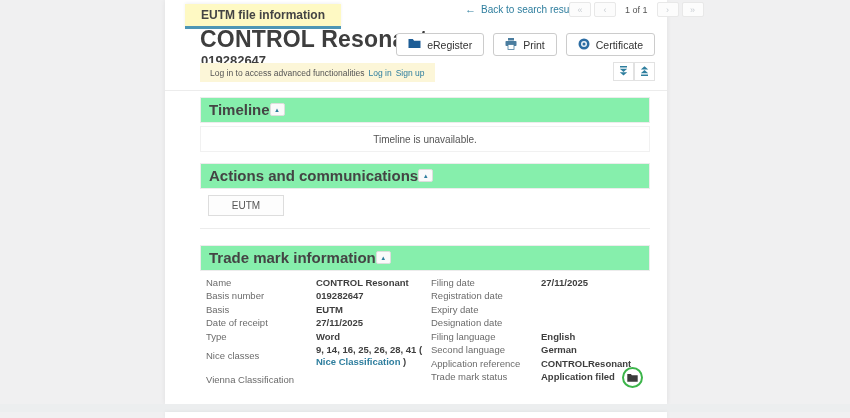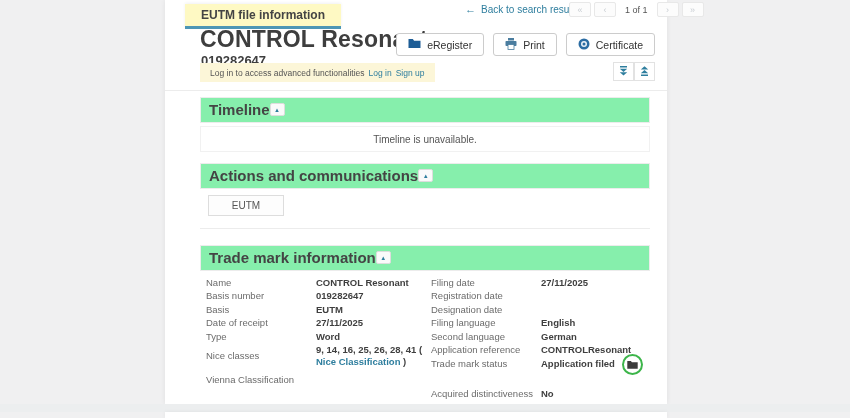--- a/index.html
+++ b/index.html
@@ -214,20 +214,24 @@
         <div class="col">
           <div class="row">
             <span class="lbl">Filing date</span>
             <span class="val">27/11/2025</span>
           </div>
           <div class="row">
             <span class="lbl">Registration date</span>
             <span class="val"></span>
           </div>
           <div class="row">
+            <span class="lbl">Expiry date</span>
+            <span class="val"></span>
+          </div>
+          <div class="row">
             <span class="lbl">Designation date</span>
             <span class="val"></span>
           </div>
           <div class="row">
             <span class="lbl">Filing language</span>
             <span class="val">English</span>
           </div>
           <div class="row">
             <span class="lbl">Second language</span>
             <span class="val">German</span>

